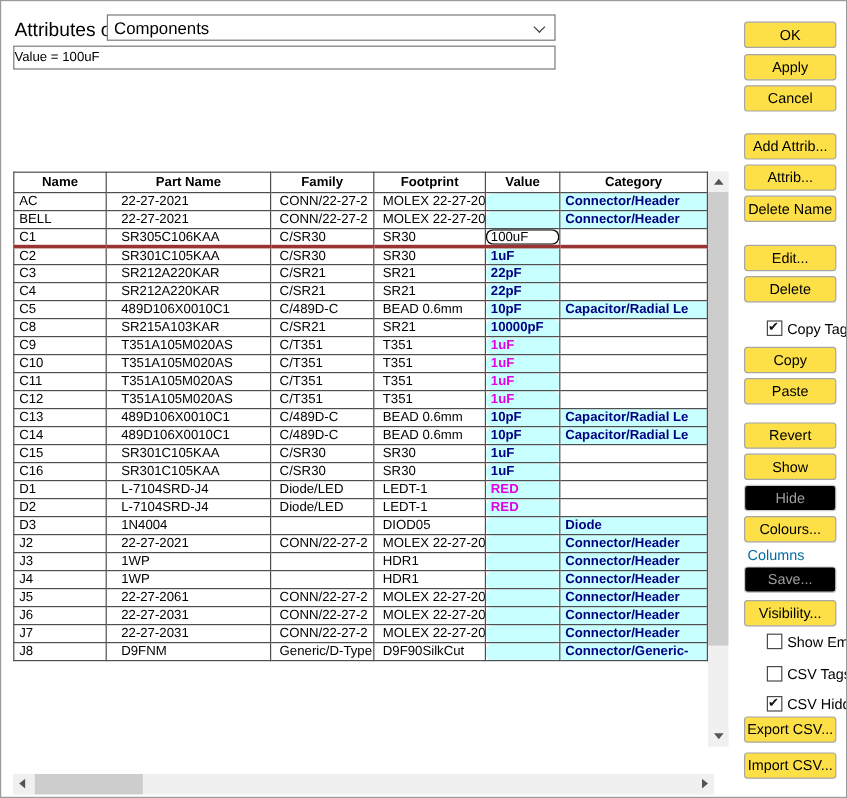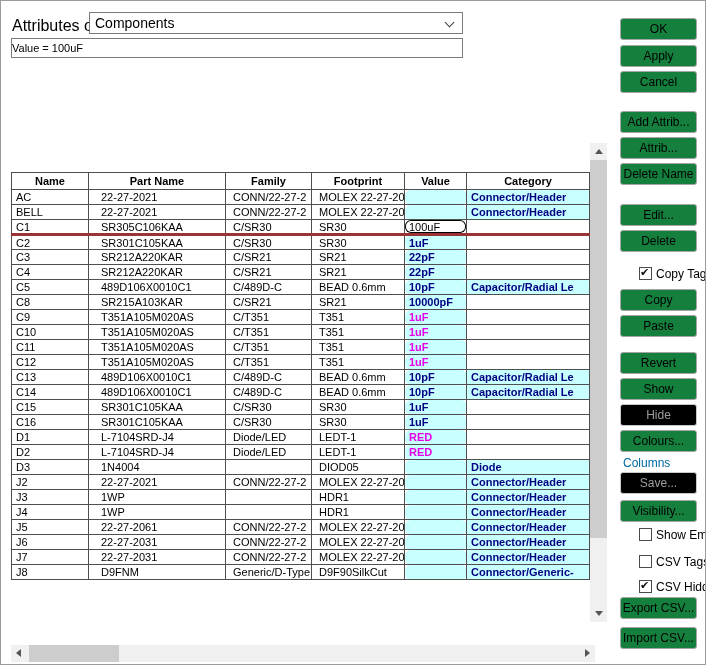--- a/index.html
+++ b/index.html
@@ -26,21 +26,21 @@
     border-right:1.5px solid #404040; border-bottom:1.5px solid #404040;
     transform:rotate(45deg);
   }
   .valuebox {
     position:absolute; left:10px; top:37px; width:452px; height:20px;
     border:1px solid #7a7a7a; background:#fff; font-size:11px;
     line-height:18px; 
   }
 
   
-  .tablewrap { position:absolute; left:10px; top:142px; width:570px;margin-top:29px; }
+  .tablewrap { position:absolute; left:10px; top:142px; width:570px; }
   table { border-collapse:collapse; table-layout:fixed; width:578px; font-size:11px; }
   th {
     border:1px solid #4f4f4f; font-weight:bold; height:17px; text-align:center;
     background:#fff; overflow:hidden; white-space:nowrap; font-size:11px;
   }
   td {
     border:1px solid #4f4f4f; height:15px; overflow:hidden; white-space:nowrap;
     padding:0 2px 0 4px; color:#000; background:#fff;
   }
   td.part { padding-left:12px; }
@@ -64,21 +64,21 @@
   .hscroll .thumb { position:absolute; left:18px; top:0; width:90px; height:17px; background:#cdcdcd; }
   .tri { width:0; height:0; margin:6px auto 0 auto; }
   .tri-up { border-left:4px solid transparent; border-right:4px solid transparent; border-bottom:5px solid #555; }
   .tri-down { border-left:4px solid transparent; border-right:4px solid transparent; border-top:5px solid #555; }
   .tri-left { border-top:4px solid transparent; border-bottom:4px solid transparent; border-right:5px solid #555; margin:4px 0 0 5px; }
   .tri-right { border-top:4px solid transparent; border-bottom:4px solid transparent; border-left:5px solid #555; margin:4px 0 0 7px; }
 
   
   .btn {
     position:absolute; left:619px; width:77px; height:22px;
-    background:#15803d; border:1px solid #a6a6a6; border-radius:3px;
+    background:#fde047; border:1px solid #a6a6a6; border-radius:3px;
     font-family:"Liberation Sans", sans-serif; font-size:12px; color:#000;
     text-align:center; line-height:20px; cursor:default;
   }
   .btn.disabled { color:#9d9d9d; border-color:#c9c9c9; background:#000000; }
   .chk {
     position:absolute; left:620px; height:14px; font-size:12px;
     display:flex; gap:4px; white-space:nowrap; cursor:default;margin-left:18px;
   }
   .chk .box {
     width:13px; height:13px; border:1px solid #4a4a4a; background:#fff;

